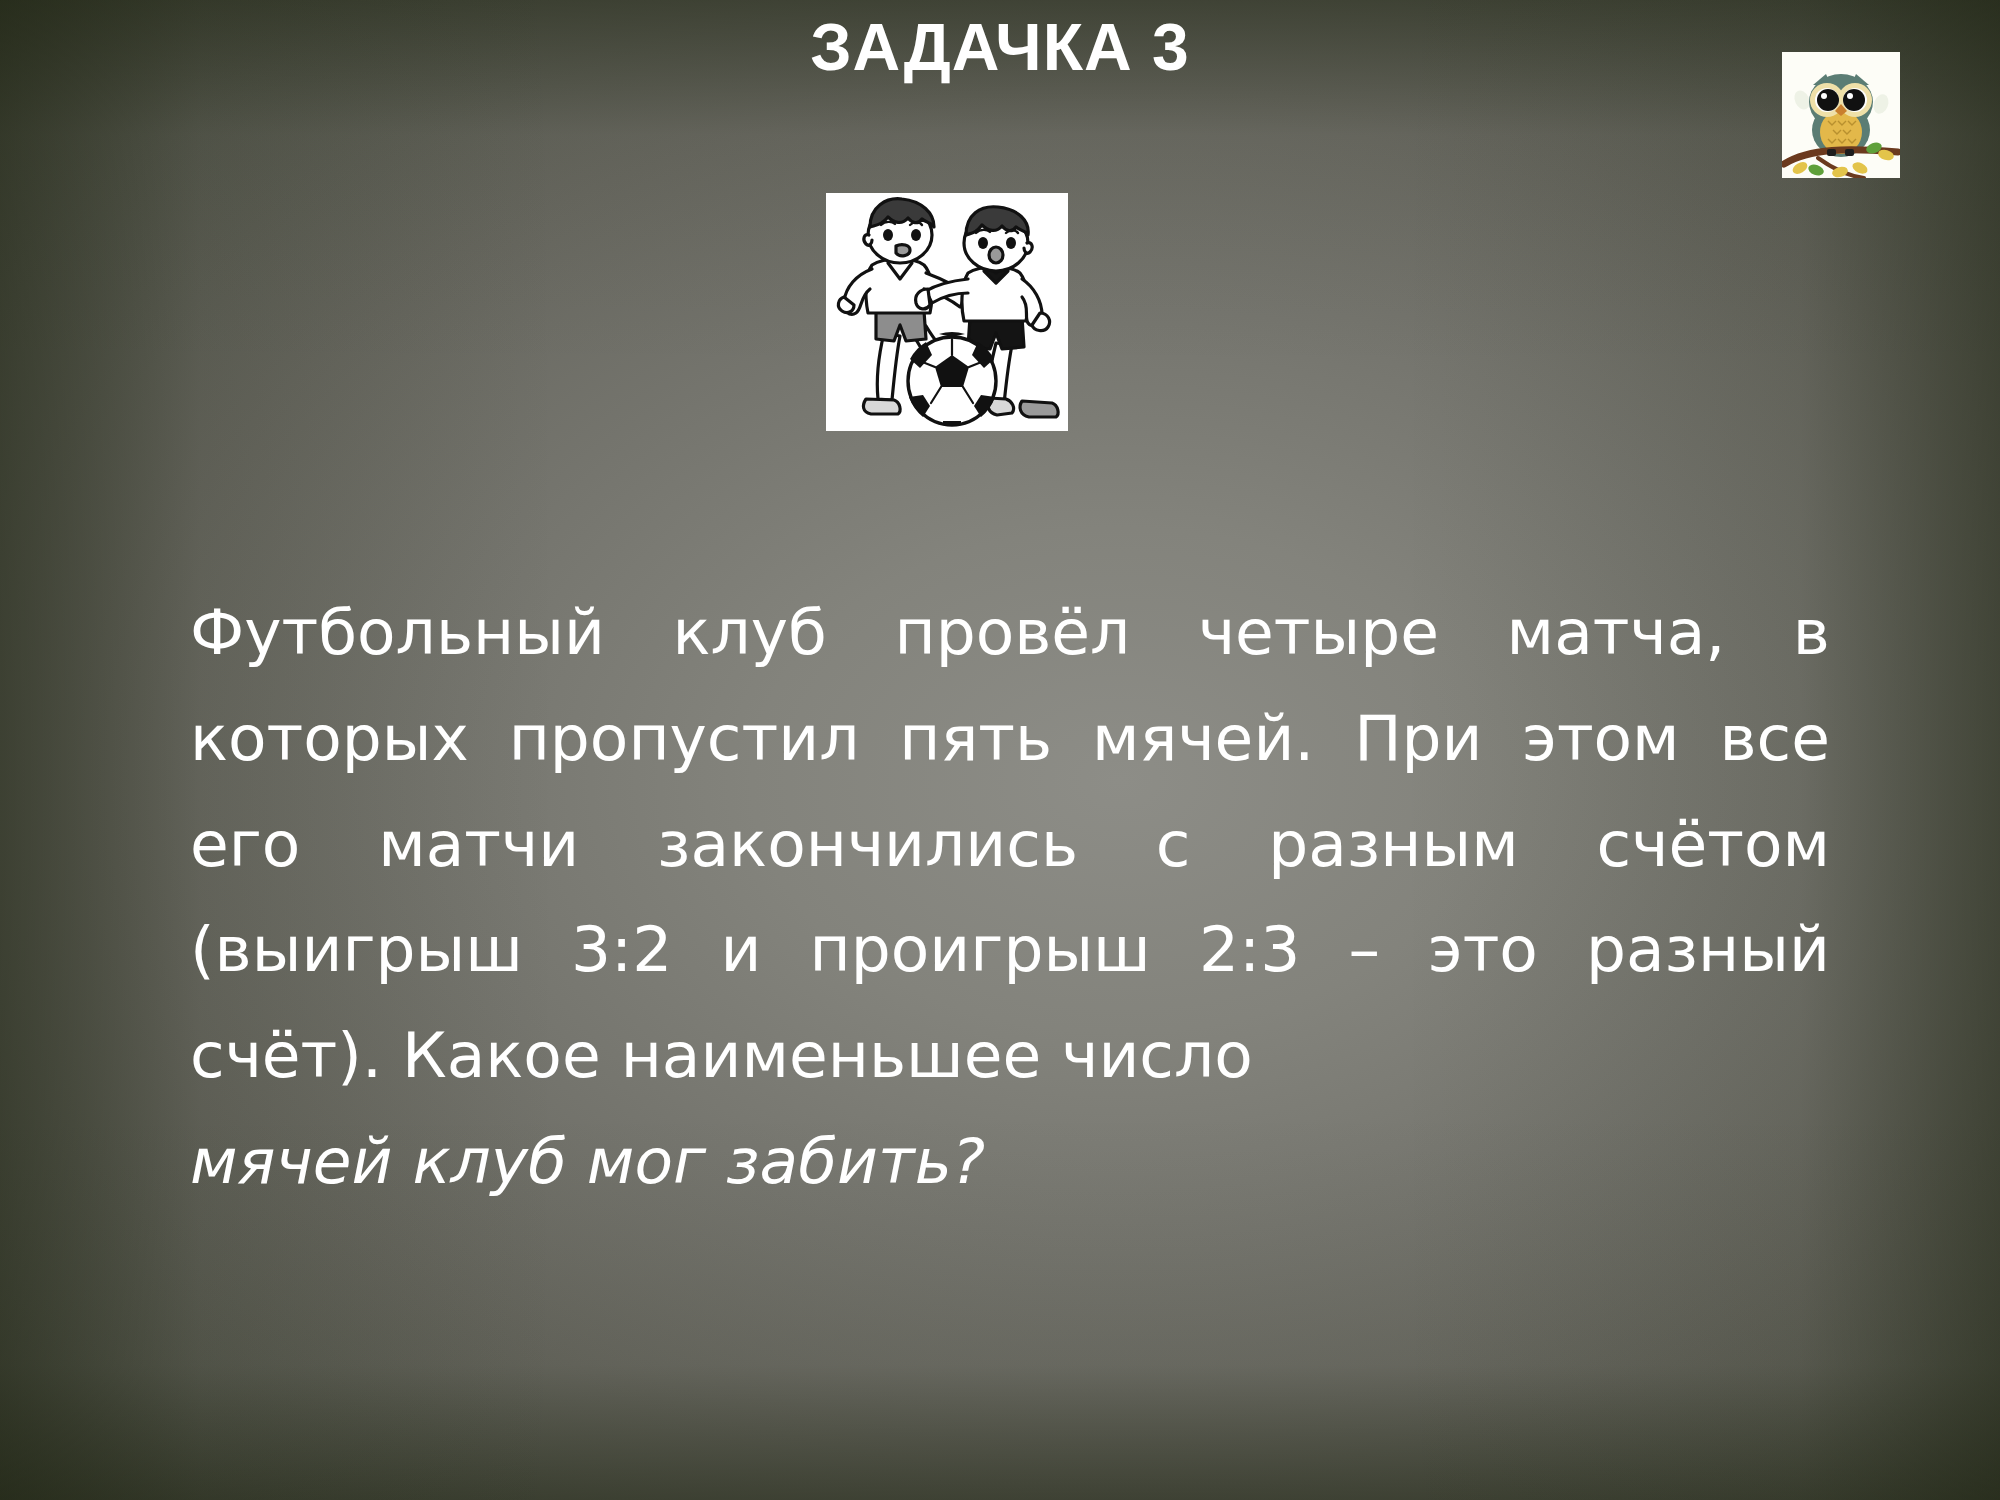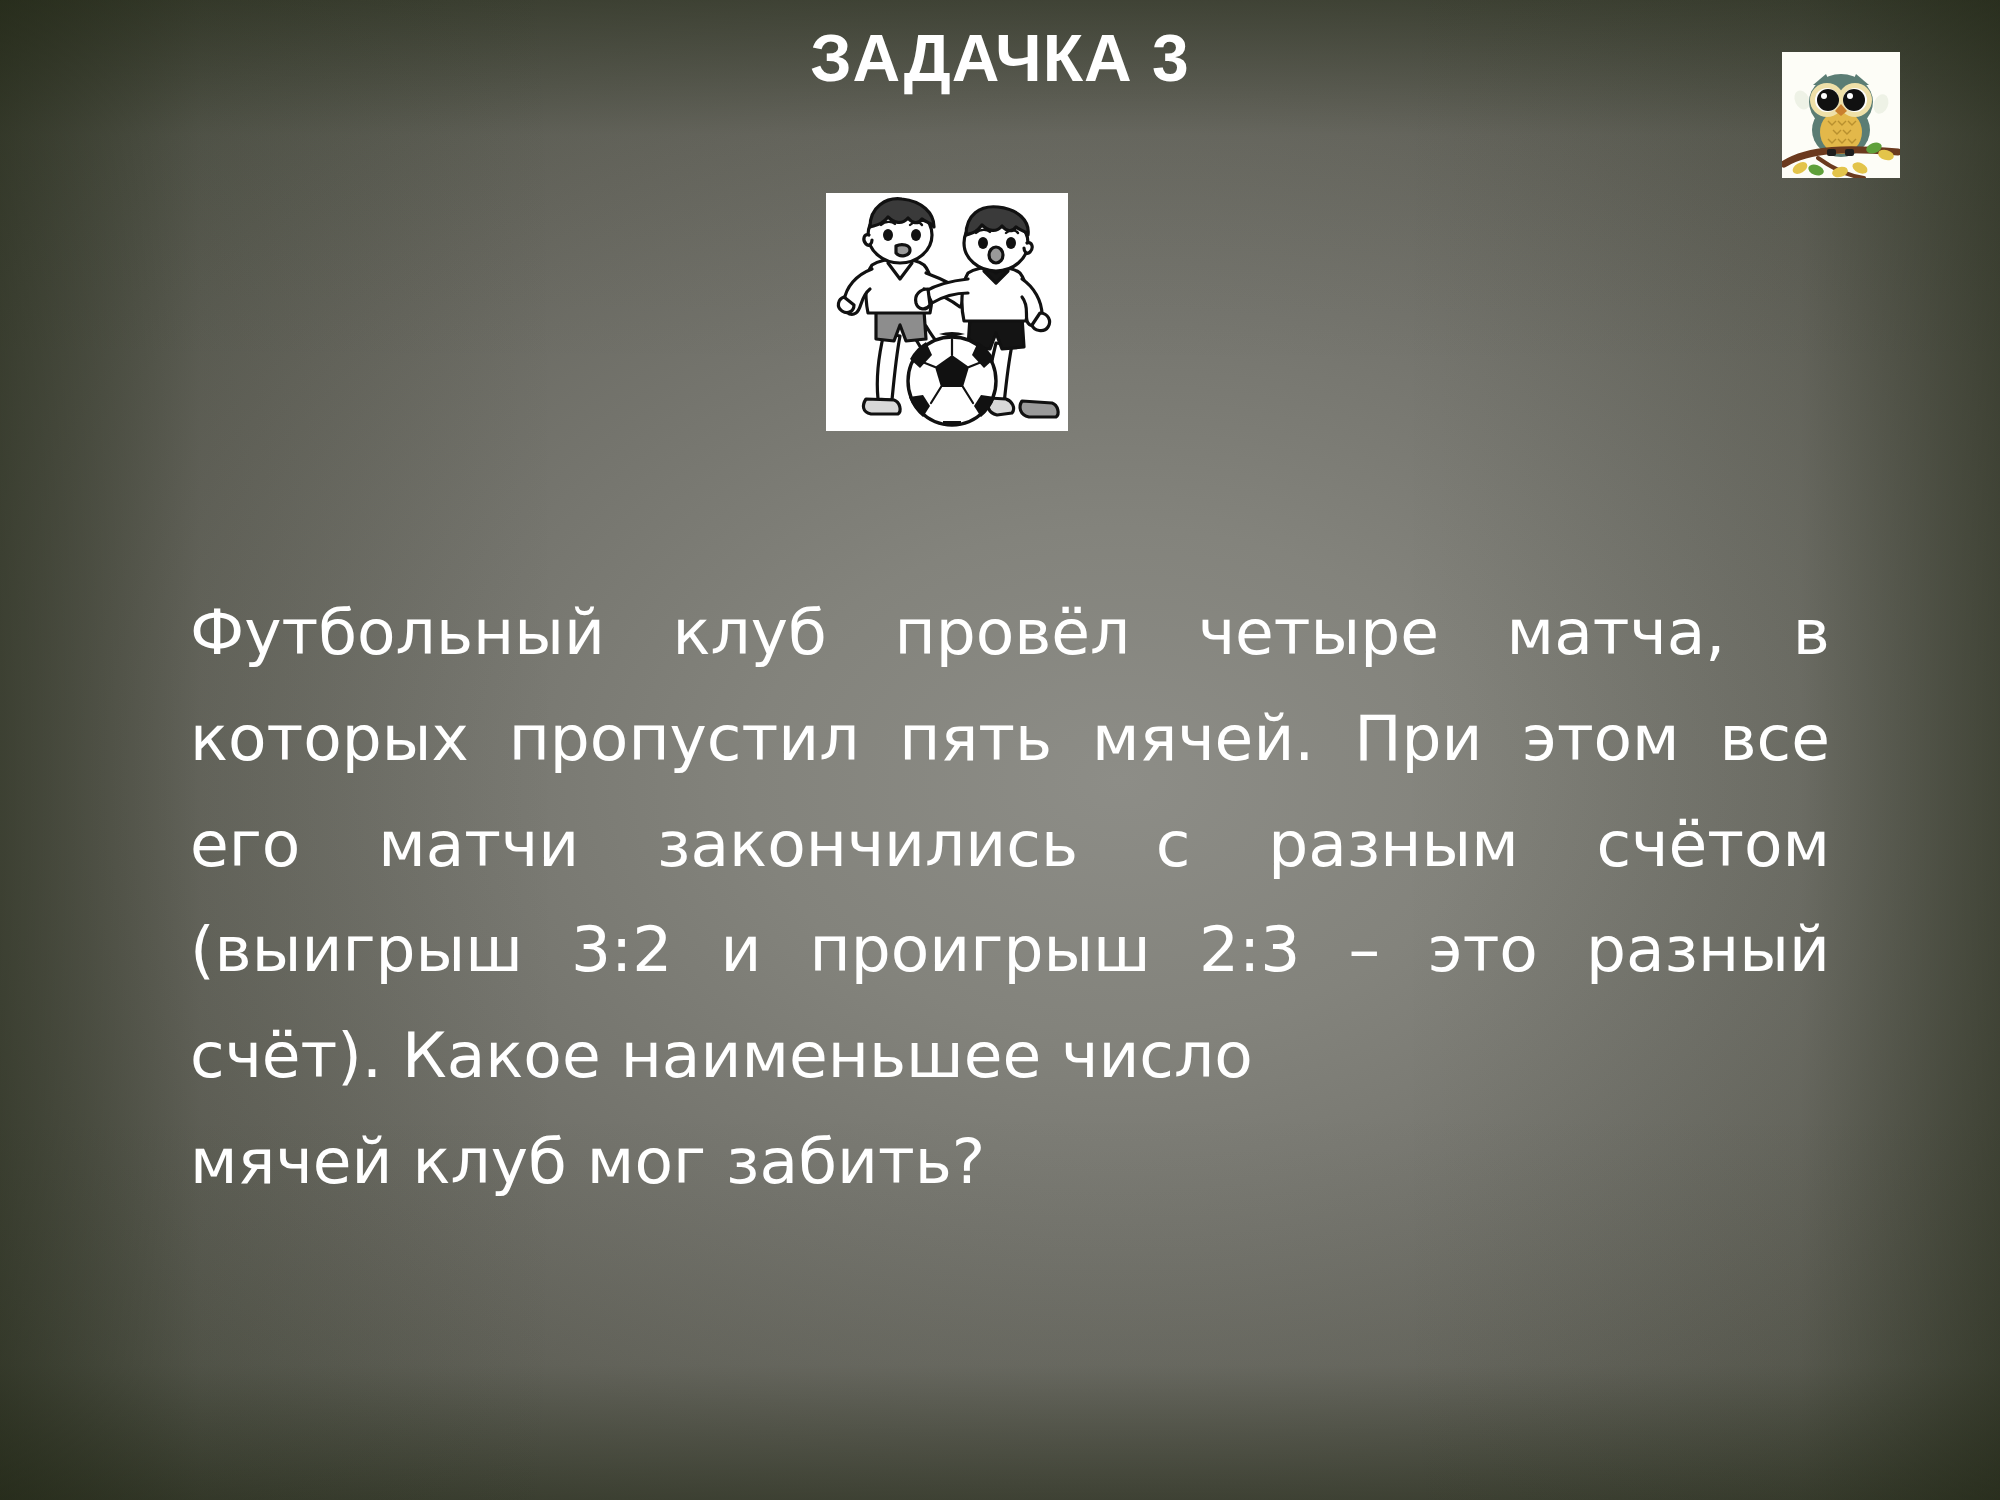--- a/index.html
+++ b/index.html
@@ -47,21 +47,21 @@
         rgba(255,255,255,0.00) 25%,
         rgba(255,255,255,0.00) 74%,
         rgba(30,36,18,0.08) 91%,
         rgba(30,36,18,0.55) 100%);
   }
 
   
   #title {
     position: absolute;
     left: 0;
-    top: 22px;
+    top: 11px;
     width: 2000px;
     text-align: center;
     z-index: 5;
     color: #ffffff;
     font-size: 66px;
     font-weight: bold;
     letter-spacing: 1px;
     line-height: 1.1;
     font-family: "Liberation Sans", sans-serif;
   }
@@ -98,21 +98,21 @@
     width: 1640px;
     color: #ffffff;
     font-size: 63px;
     line-height: 1.68;
     text-align: justify;
     text-justify: inter-word;
     font-family: "DejaVu Sans", sans-serif;
     z-index: 5;
   }
   #body-text p { margin: 0; }
-  #body-text p:last-child { text-align: left; }
+  #body-text p:last-child { text-align: left; font-style: italic; }
 </style>
 </head>
 <body>
 
 <div id="slide">
 
   <div id="title">ЗАДАЧКА 3</div>
 
   <div id="owl-logo">
     <svg viewBox="0 0 118 126" xmlns="http://www.w3.org/2000/svg">

